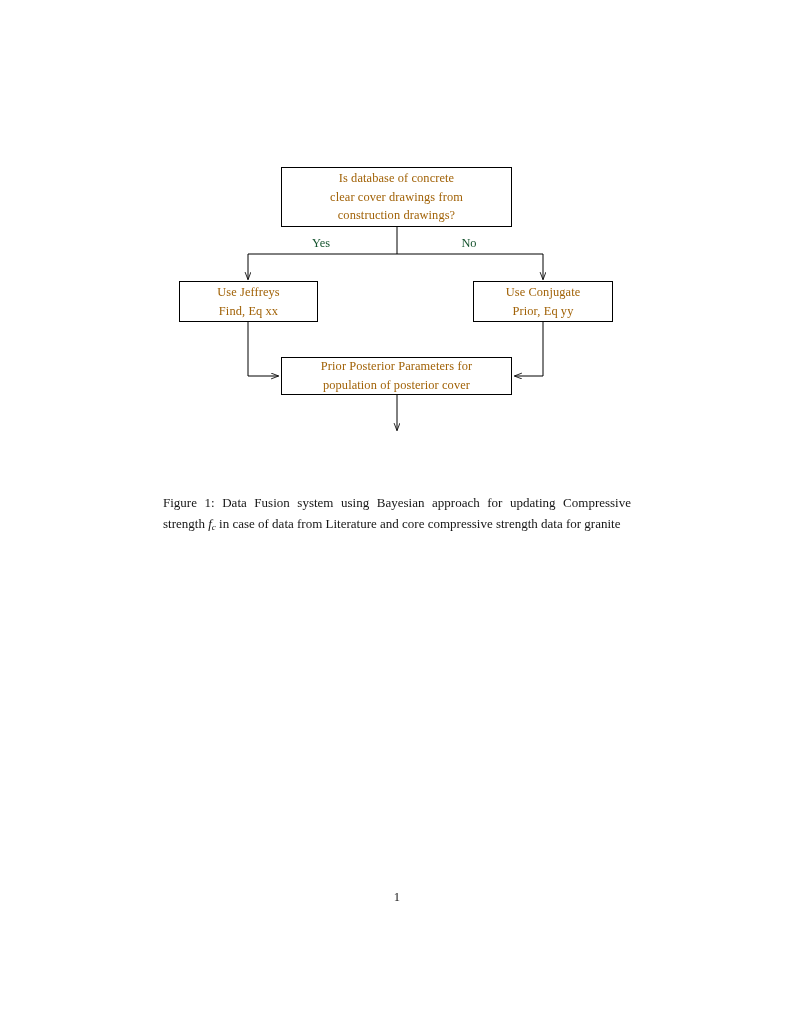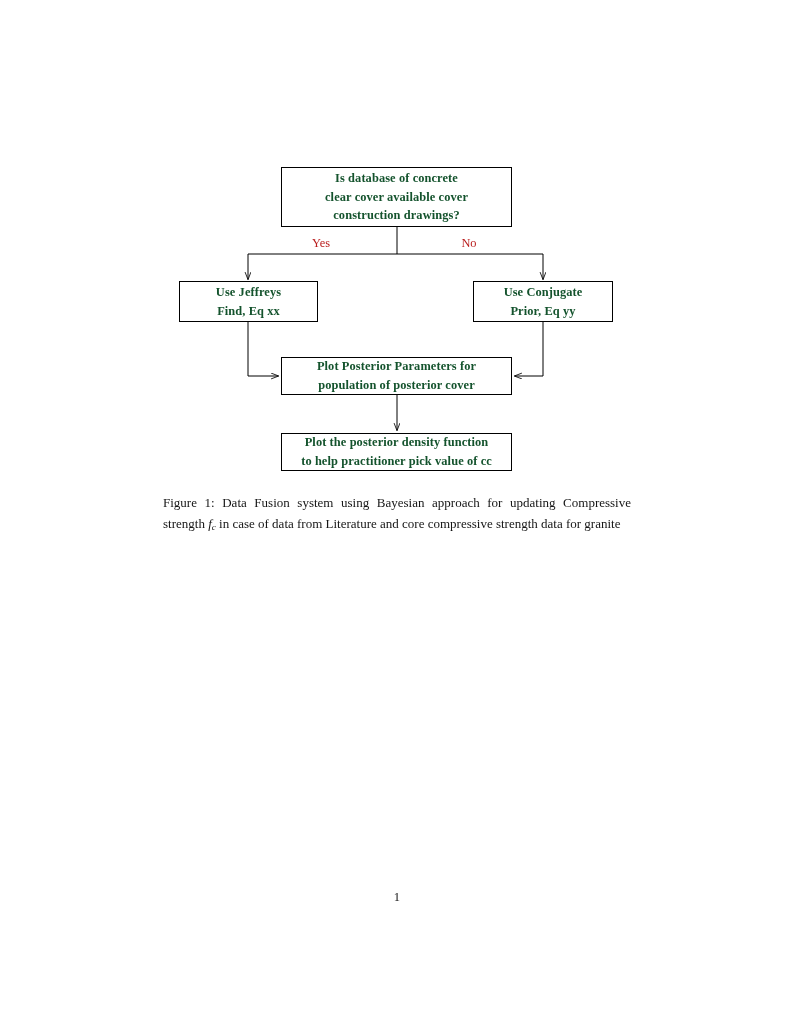--- a/index.html
+++ b/index.html
@@ -44,35 +44,34 @@
     border: 1px solid #000000;
     background: #ffffff;
     display: flex;
     flex-direction: column;
     align-items: center;
     justify-content: center;
     text-align: center;
     font-size: 12.4px;
     line-height: 1.52;
     letter-spacing: 0.1px;
-    color: #14532d;
-    font-weight: bold;
+    color: #a16207;
   }
   .node .line { display: block; white-space: nowrap; }
 
   #node-question { left: 281px; top: 167px; width: 231px; height: 60px; }
   #node-jeffreys  { left: 179px; top: 281px; width: 139px; height: 41px; }
   #node-conjugate { left: 473px; top: 281px; width: 140px; height: 41px; align-items: center; }
   #node-posterior { left: 281px; top: 357px; width: 231px; height: 38px; }
   #node-plot      { left: 281px; top: 433px; width: 231px; height: 38px; }
 
   .edge-label {
     position: absolute;
     font-size: 12.4px;
-    color: #b91c1c;
+    color: #14532d;
     white-space: nowrap;
     transform: translateX(-50%);
   }
   #label-yes { left: 321px; top: 236px; }
   #label-no  { left: 469px; top: 236px; text-align: center; }
 
   
   #caption {
     position: absolute;
     left: 163px;
@@ -131,43 +130,39 @@
 
       <path d="M248,322 L248,376 L278.5,376" fill="none" stroke="#000000" stroke-width="1" marker-end="url(#arrowhead)"></path>
 
       <path d="M543,322 L543,376 L514.5,376" fill="none" stroke="#000000" stroke-width="1" marker-end="url(#arrowhead)"></path>
 
       <path d="M397,395 L397,430.5" fill="none" stroke="#000000" stroke-width="1" marker-end="url(#arrowhead)"></path>
     </svg>
 
     <div class="node" id="node-question">
       <span class="line">Is database of concrete</span>
-      <span class="line">clear cover available cover</span>
+      <span class="line">clear cover drawings from</span>
       <span class="line">construction drawings?</span>
     </div>
 
     <div class="node" id="node-jeffreys">
       <span class="line">Use Jeffreys</span>
       <span class="line">Find, Eq xx</span>
     </div>
 
     <div class="node" id="node-conjugate">
       <span class="line">Use Conjugate</span>
       <span class="line">Prior, Eq yy</span>
     </div>
 
     <div class="node" id="node-posterior">
-      <span class="line">Plot Posterior Parameters for</span>
+      <span class="line">Prior Posterior Parameters for</span>
       <span class="line">population of posterior cover</span>
     </div>
 
-    <div class="node" id="node-plot">
-      <span class="line">Plot the posterior density function</span>
-      <span class="line">to help practitioner pick value of cc</span>
-    </div>
 
     <div class="edge-label" id="label-yes">Yes</div>
     <div class="edge-label" id="label-no">No</div>
 
   </div>
 
   <div id="caption"><span>Figure 1:</span> <span>Data Fusion system using Bayesian approach for updating Compressive strength</span> <span class="math"><span>f</span><sub>c</sub></span> <span>in case of data from Literature and core compressive strength data for granite</span></div>
 
   <div id="page-number">1</div>
 

